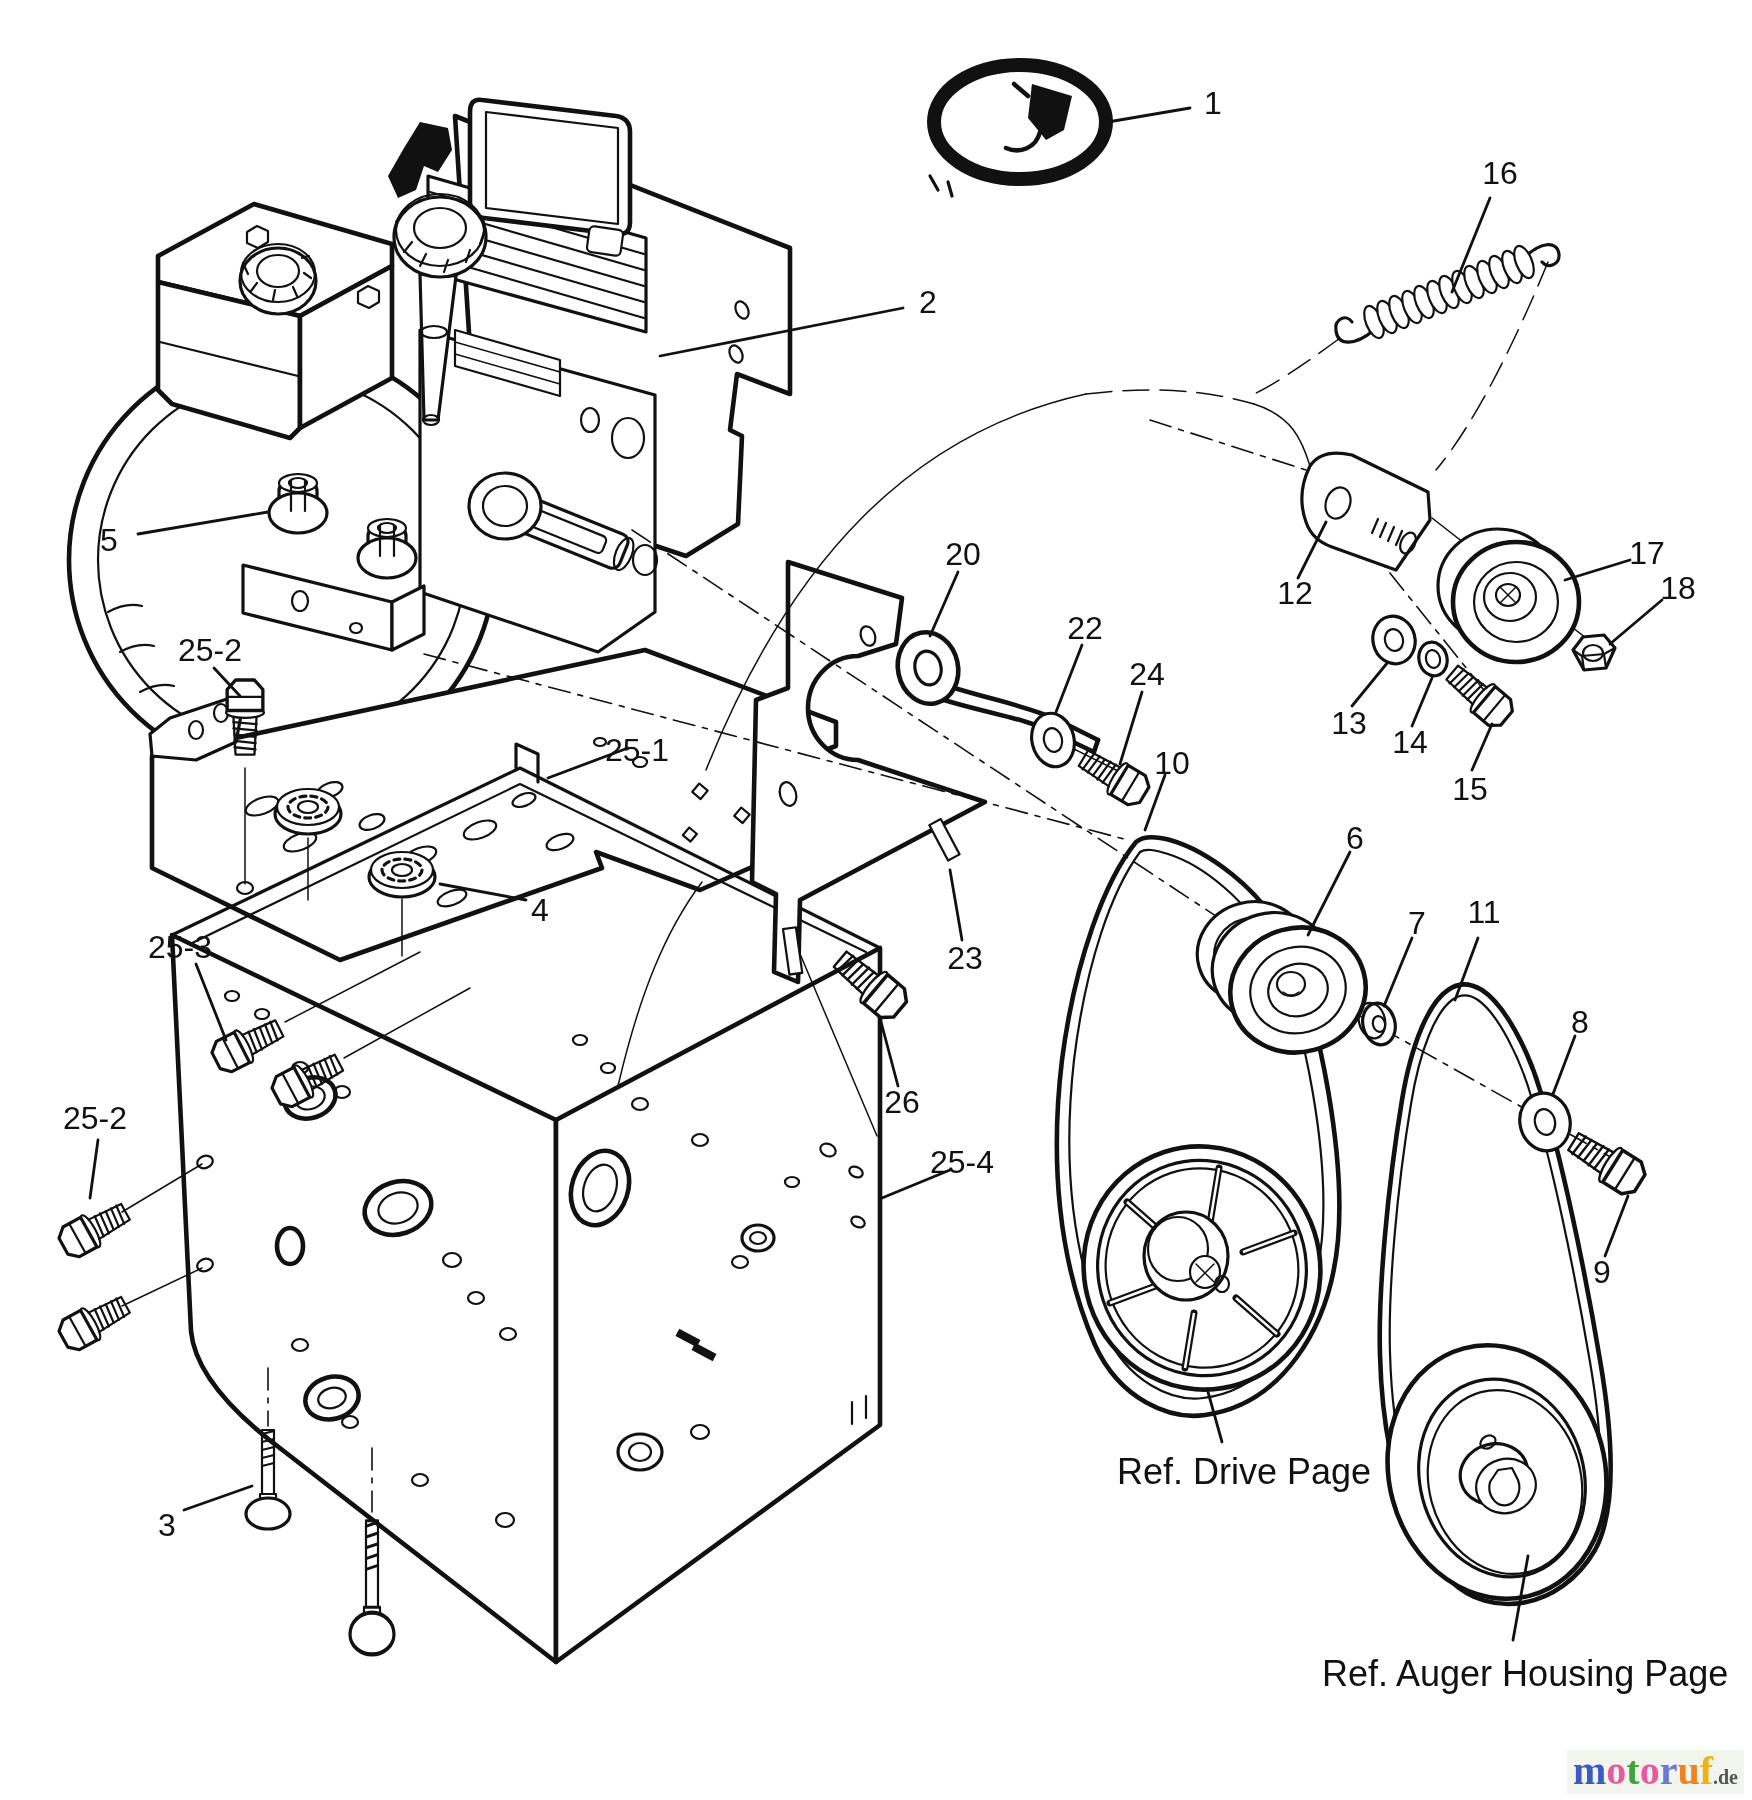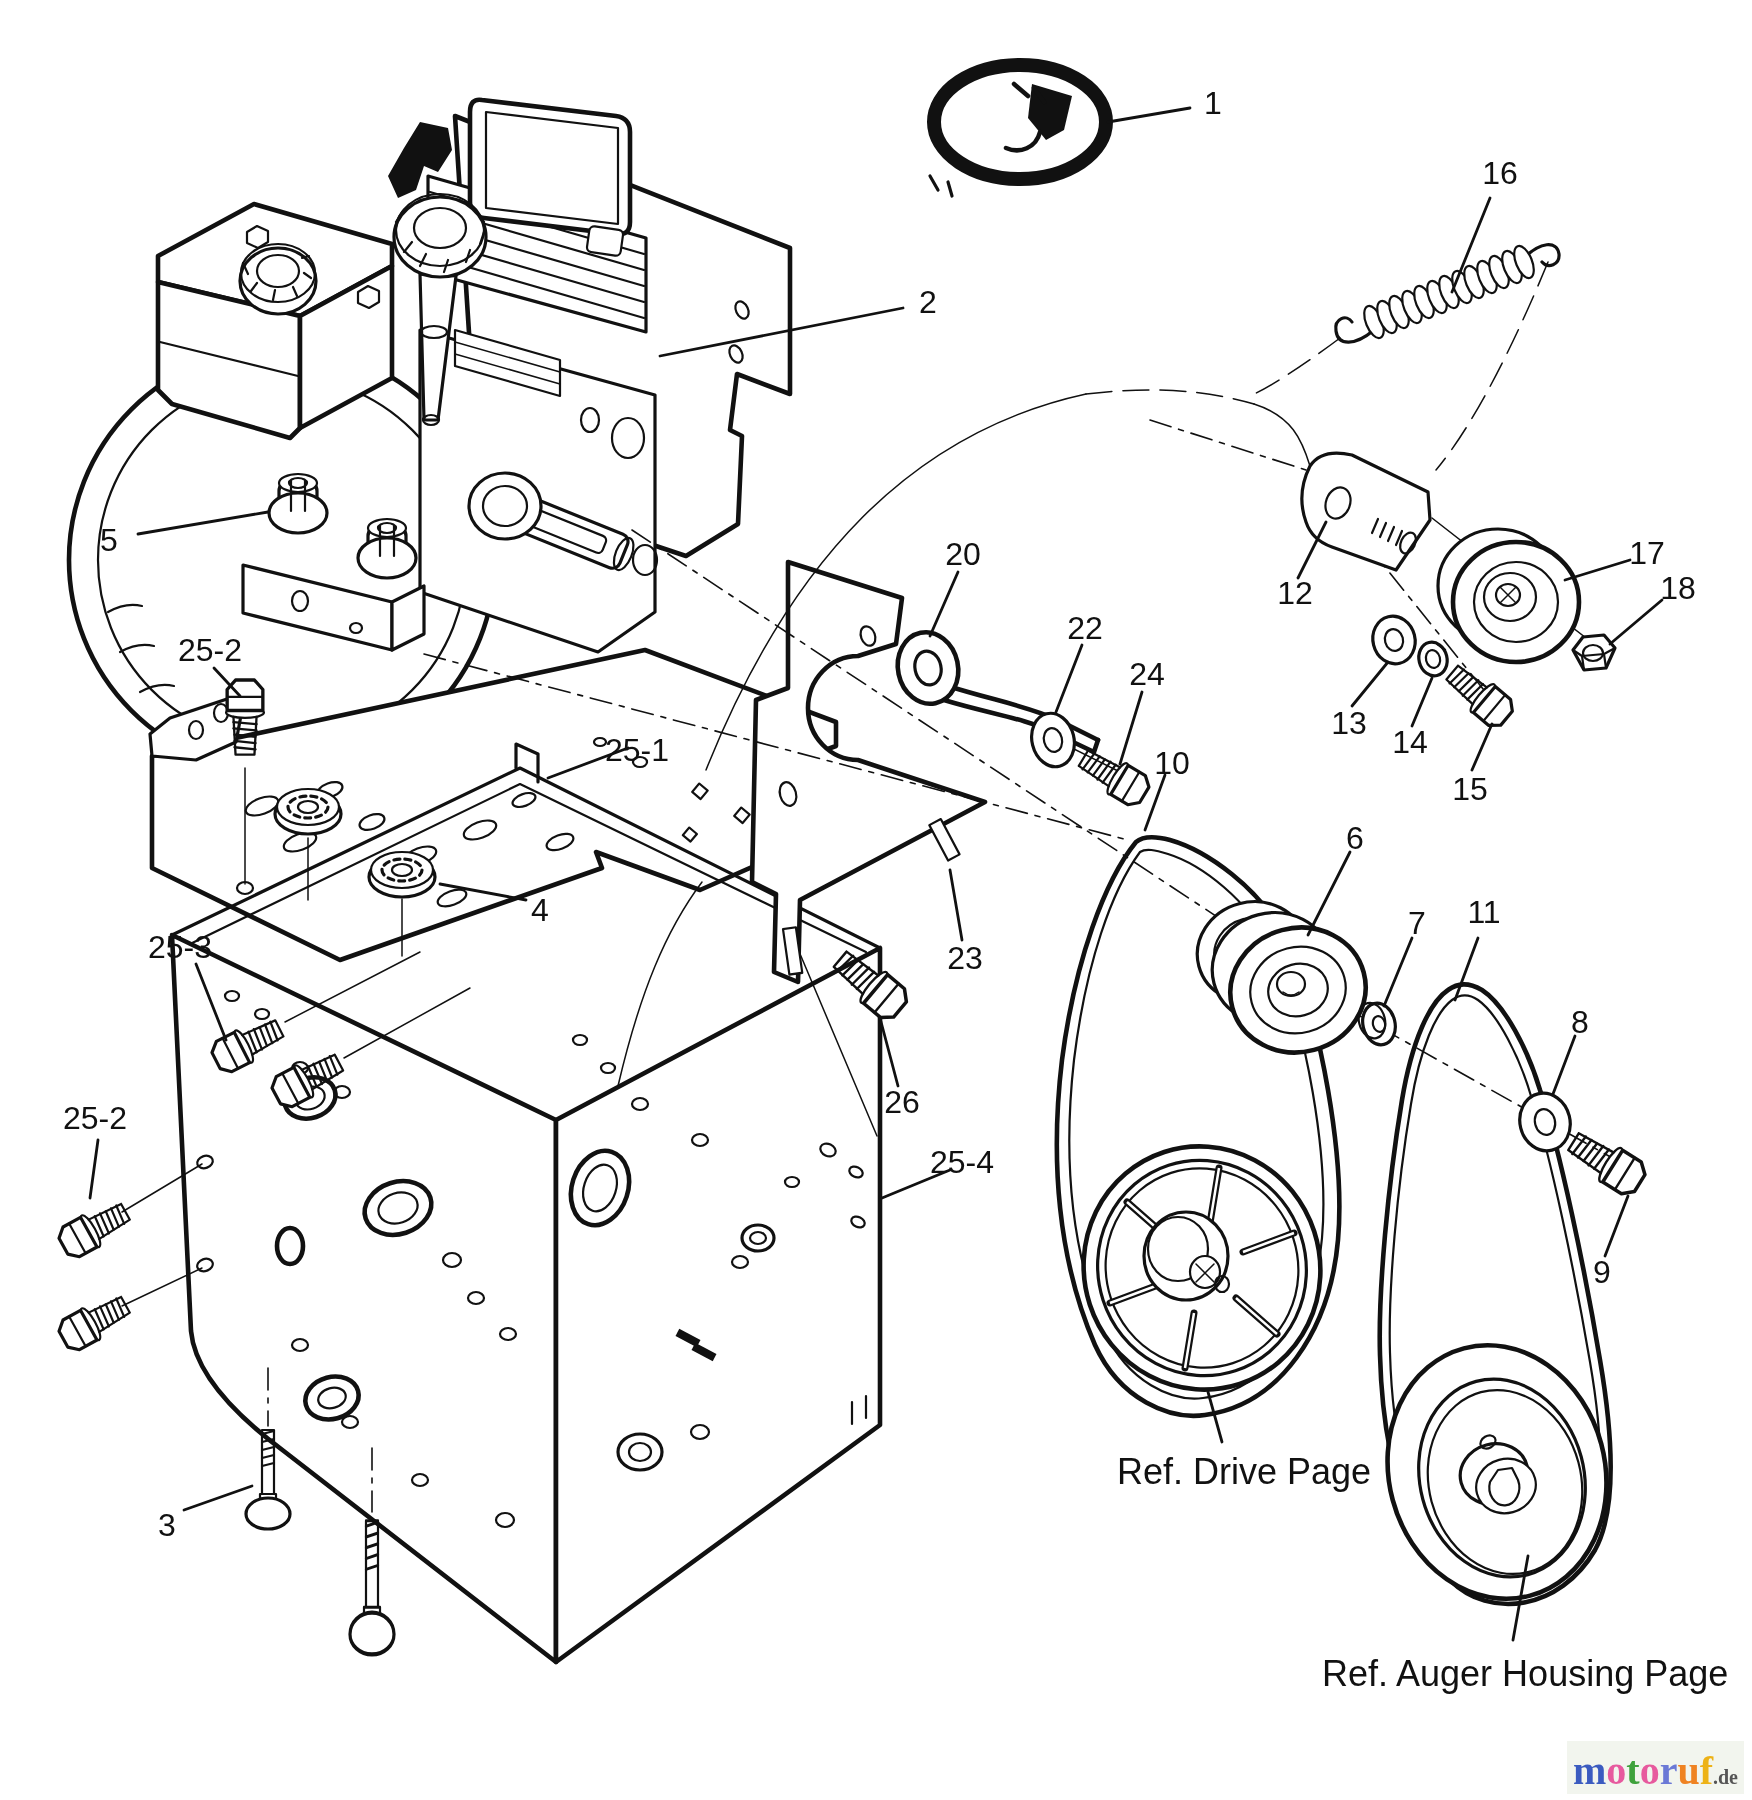--- a/index.html
+++ b/index.html
@@ -8,21 +8,21 @@
   svg *{vector-effect:none;}
   .ln{fill:none;stroke:#111;stroke-linecap:round;stroke-linejoin:round;}
   .wf{fill:#fff;}
   .bk{fill:#111;stroke:none;}
   .s1{stroke-width:1.5;} .s2{stroke-width:2.2;} .s3{stroke-width:3.2;} .s4{stroke-width:4.6;}
   .ax{stroke-width:1.6;stroke-dasharray:22 8 5 8;}
   .dsh{stroke-dasharray:26 11;}
   .leader{stroke:#111;stroke-width:2.8;fill:none;stroke-linecap:round;}
   .callout{font:32px "Liberation Sans",sans-serif;fill:#111;text-anchor:middle;dominant-baseline:central;}
   .ref-label{font:36px "Liberation Sans",sans-serif;fill:#111;text-anchor:start;}
-  #watermark{position:absolute;right:8px;bottom:6px;background:#f2f5ee;padding:10px 6px 3px 6px;
+  #watermark{position:absolute;right:8px;bottom:6px;background:#f2f5ee;padding:1px 6px 3px 6px;
              font-family:"Liberation Serif",serif;font-weight:bold;font-size:40px;line-height:1;}
   #watermark .suffix{font-size:20px;font-weight:bold;}
 </style>
 </head>
 <body>
 
 <svg width="1752" height="1800" viewBox="0 0 1752 1800">
 
   <g>
     <path class="ln wf s4" d="M455,116 L790,248 L790,394 L737,374 L730,430 L742,436 L738,524 L686,556 L560,514 L584,430 L470,348 Z"></path>

